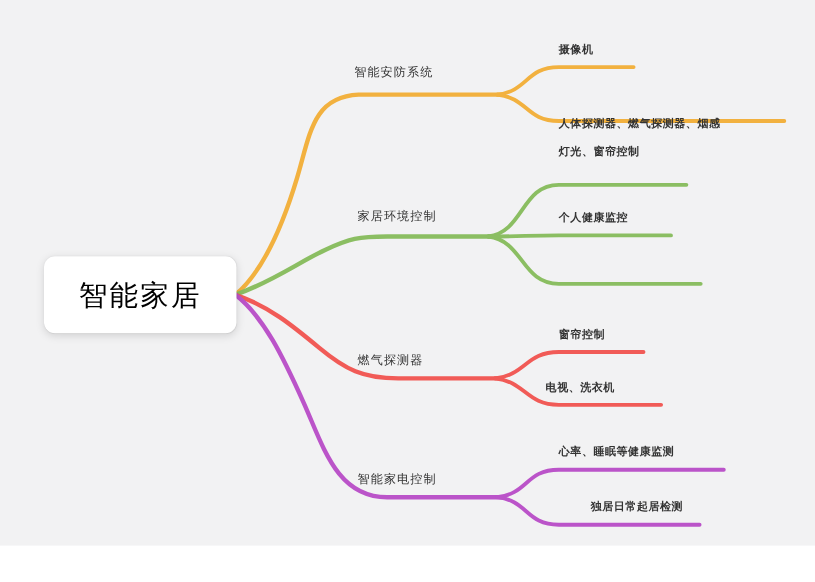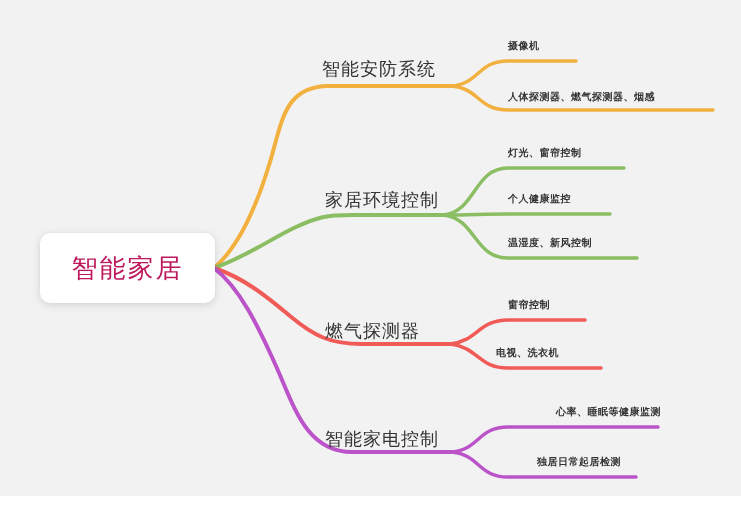--- a/index.html
+++ b/index.html
@@ -7,24 +7,24 @@
   .gray-canvas { position:absolute; left:0; top:0; width:741px; height:496px; background:#f2f2f3; }
   .connector-layer { position:absolute; left:0; top:0; width:741px; height:529px; }
   .connector-layer path { fill:none; stroke-linecap:round; stroke-linejoin:round; }
   .main-line { stroke-width:4; }
   .child-line { stroke-width:3.5; }
   .root-node {
     position:absolute; left:40px; top:233px; width:175px; height:70px;
     background:#ffffff; border-radius:10px;
     box-shadow:0 2px 8px rgba(0,0,0,0.13), 0 0 1px rgba(0,0,0,0.08);
     display:flex; align-items:center; justify-content:center;
-    font-size:26px; letter-spacing:2px; color:#be185d; cursor:pointer;
+    font-size:26px; letter-spacing:2px; color:#000000; cursor:pointer;
   }
   .branch-label {
-    position:absolute; font-size:18px; letter-spacing:1px; color:#333333;
+    position:absolute; font-size:11px; letter-spacing:1px; color:#333333;
     white-space:nowrap; cursor:pointer; line-height:1.1;
   }
   .child-label {
     position:absolute; font-size:10px; letter-spacing:0.5px; color:#333333;
     white-space:nowrap; cursor:pointer; line-height:1.1;font-weight:bold;
   }
 </style>
 </head>
 <body>
 
@@ -54,24 +54,23 @@
   <div class="root-node">
     <span>智能家居</span>
   </div>
 
   <div class="branch-label" style="left:322px; top:60px;">智能安防系统</div>
   <div class="branch-label" style="left:325px; top:192px;font-family:Liberation Mono, monospace;">家居环境控制</div>
   <div class="branch-label" style="left:325px; top:322px;">燃气探测器</div>
   <div class="branch-label" style="left:325px; top:430px;">智能家电控制</div>
 
   <div class="child-label" style="left:508px; top:40px;">摄像机</div>
-  <div class="child-label" style="left:508px; top:91px;">人体探测器、燃气探测器、烟感</div>
+  <div class="child-label" style="left:508px; top:107px;">人体探测器、燃气探测器、烟感</div>
 
-  <div class="child-label" style="left:508px; top:147px;">灯光、窗帘控制</div>
+  <div class="child-label" style="left:508px; top:133px;">灯光、窗帘控制</div>
   <div class="child-label" style="left:508px; top:193px;">个人健康监控</div>
-  <div class="child-label" style="left:508px; top:237px;">温湿度、新风控制</div>
 
   <div class="child-label" style="left:508px; top:299px;">窗帘控制</div>
   <div class="child-label" style="left:496px; top:347px;">电视、洗衣机</div>
 
-  <div class="child-label" style="left:508px; top:406px;margin-left:48px;">心率、睡眠等健康监测</div>
+  <div class="child-label" style="left:508px; top:406px;">心率、睡眠等健康监测</div>
   <div class="child-label" style="left:537px; top:456px;">独居日常起居检测</div>
 </div>
 
 </body></html>

